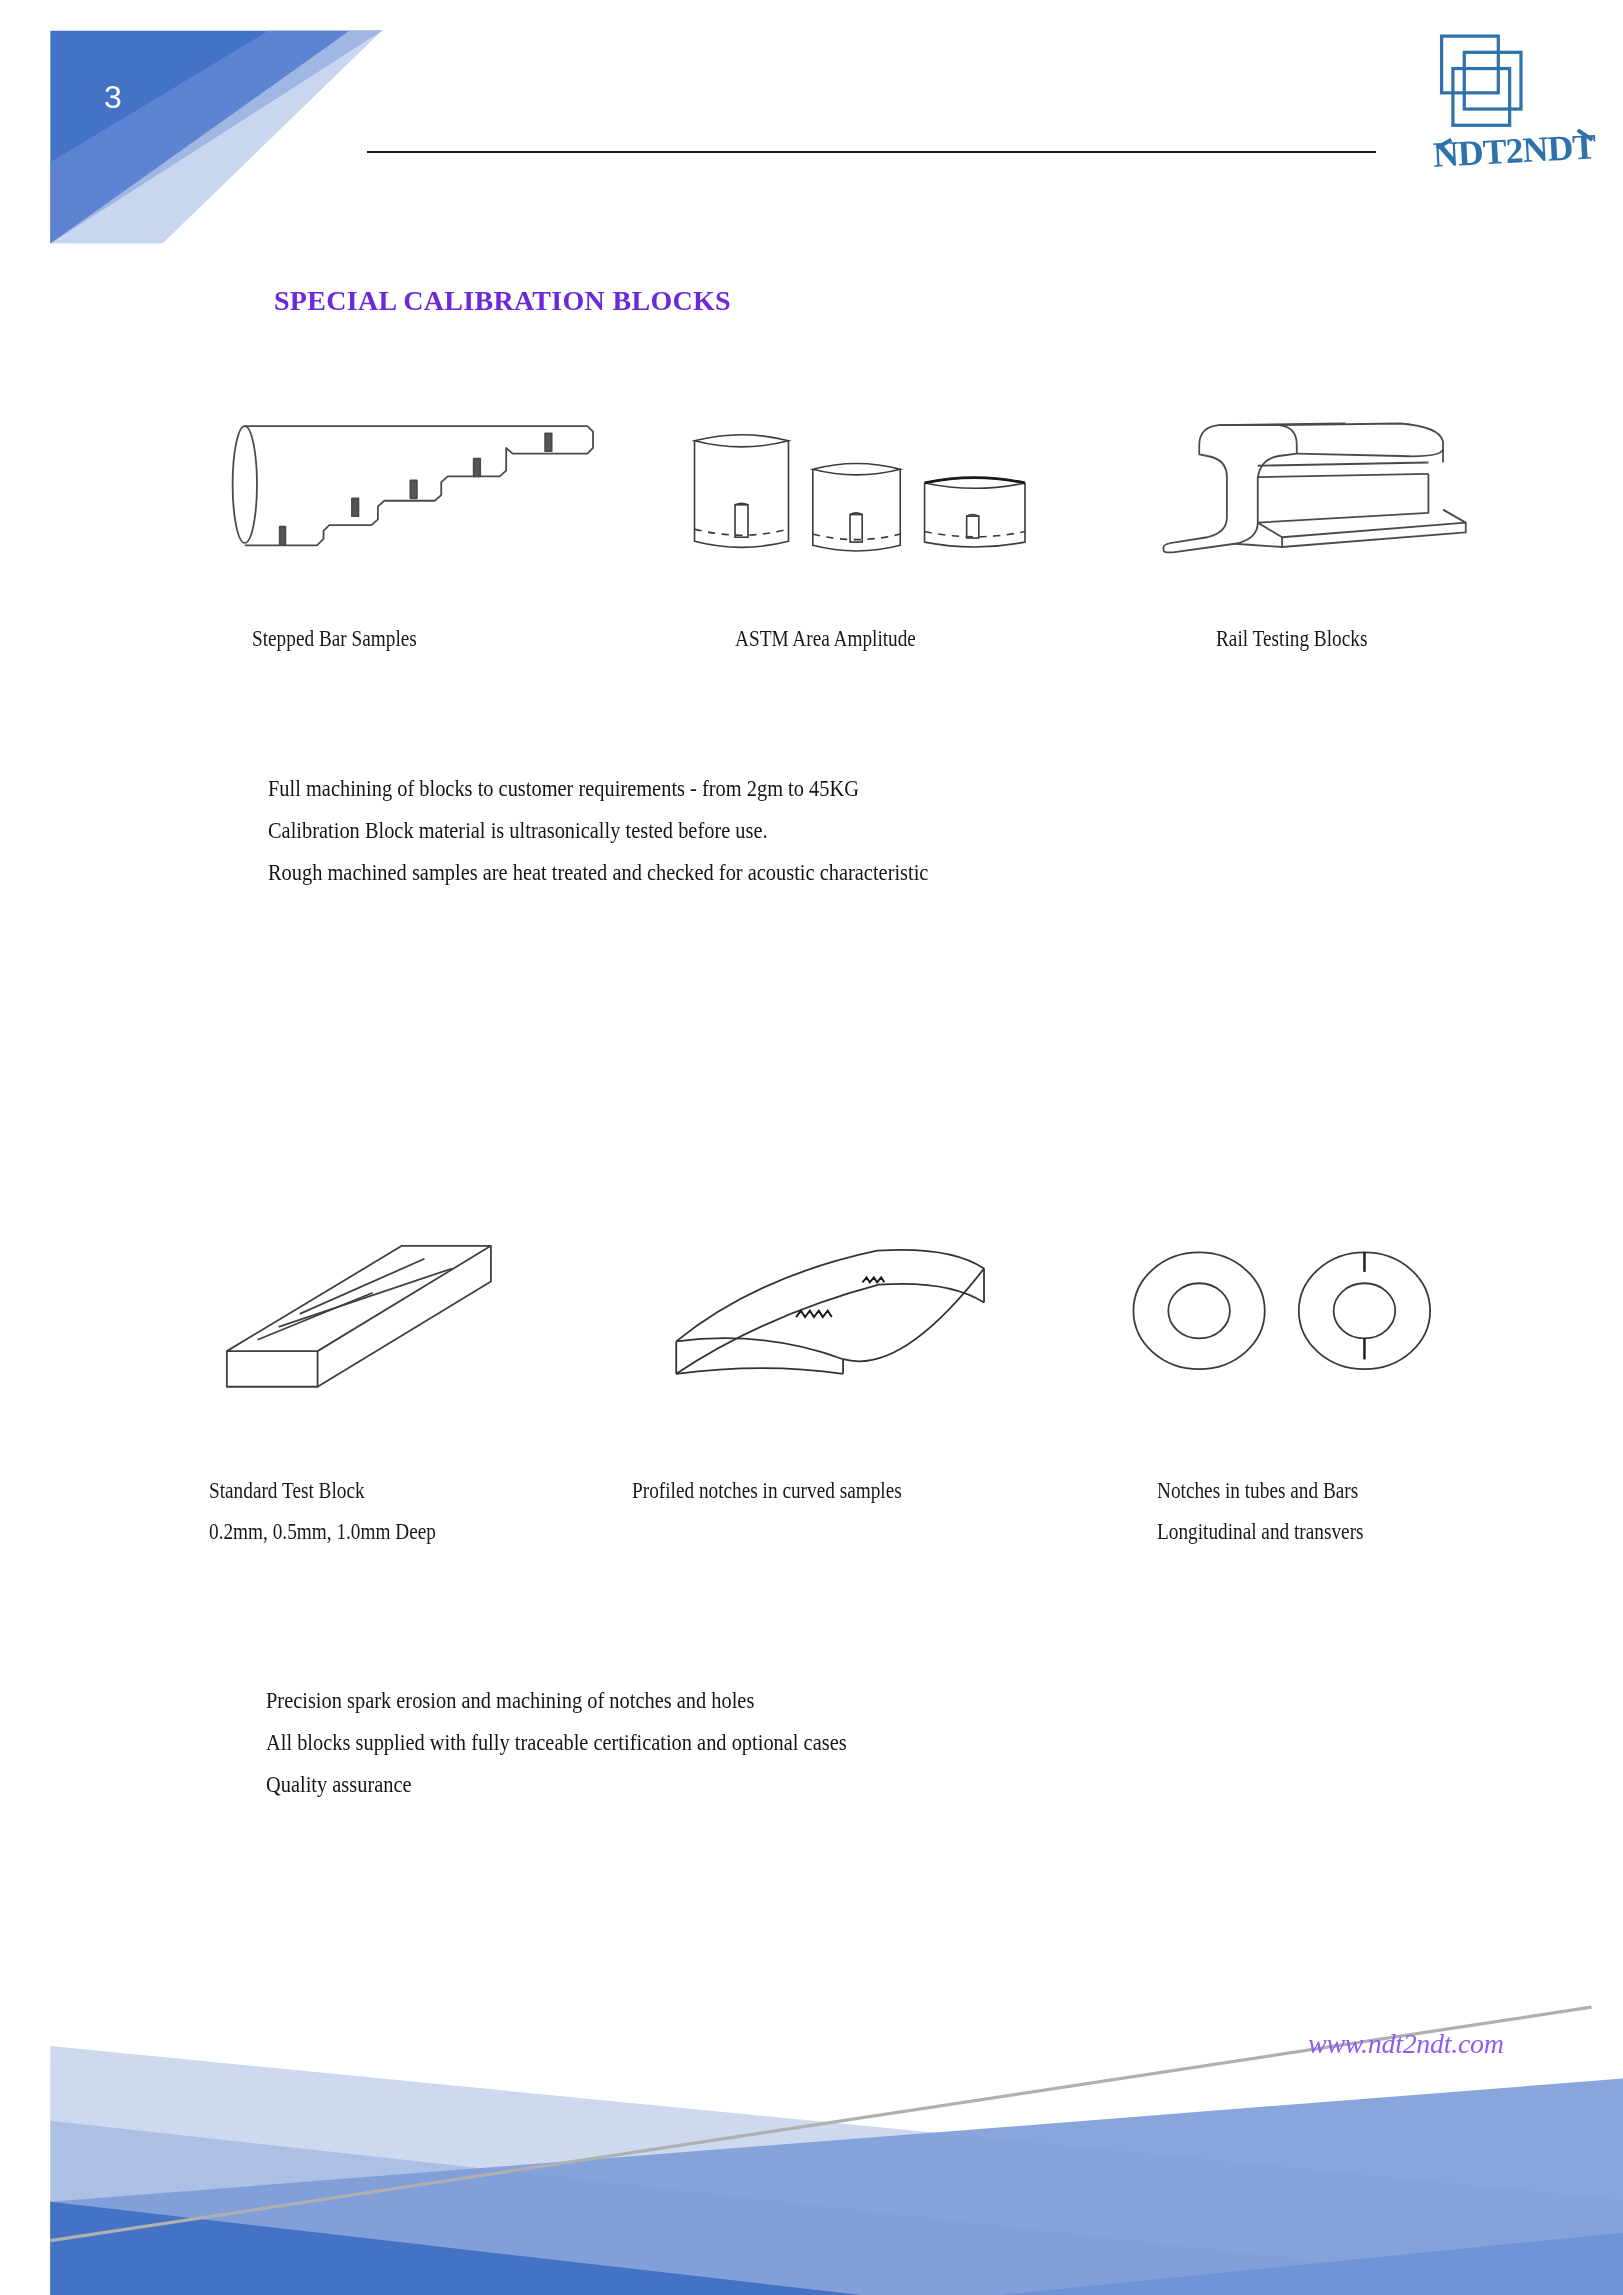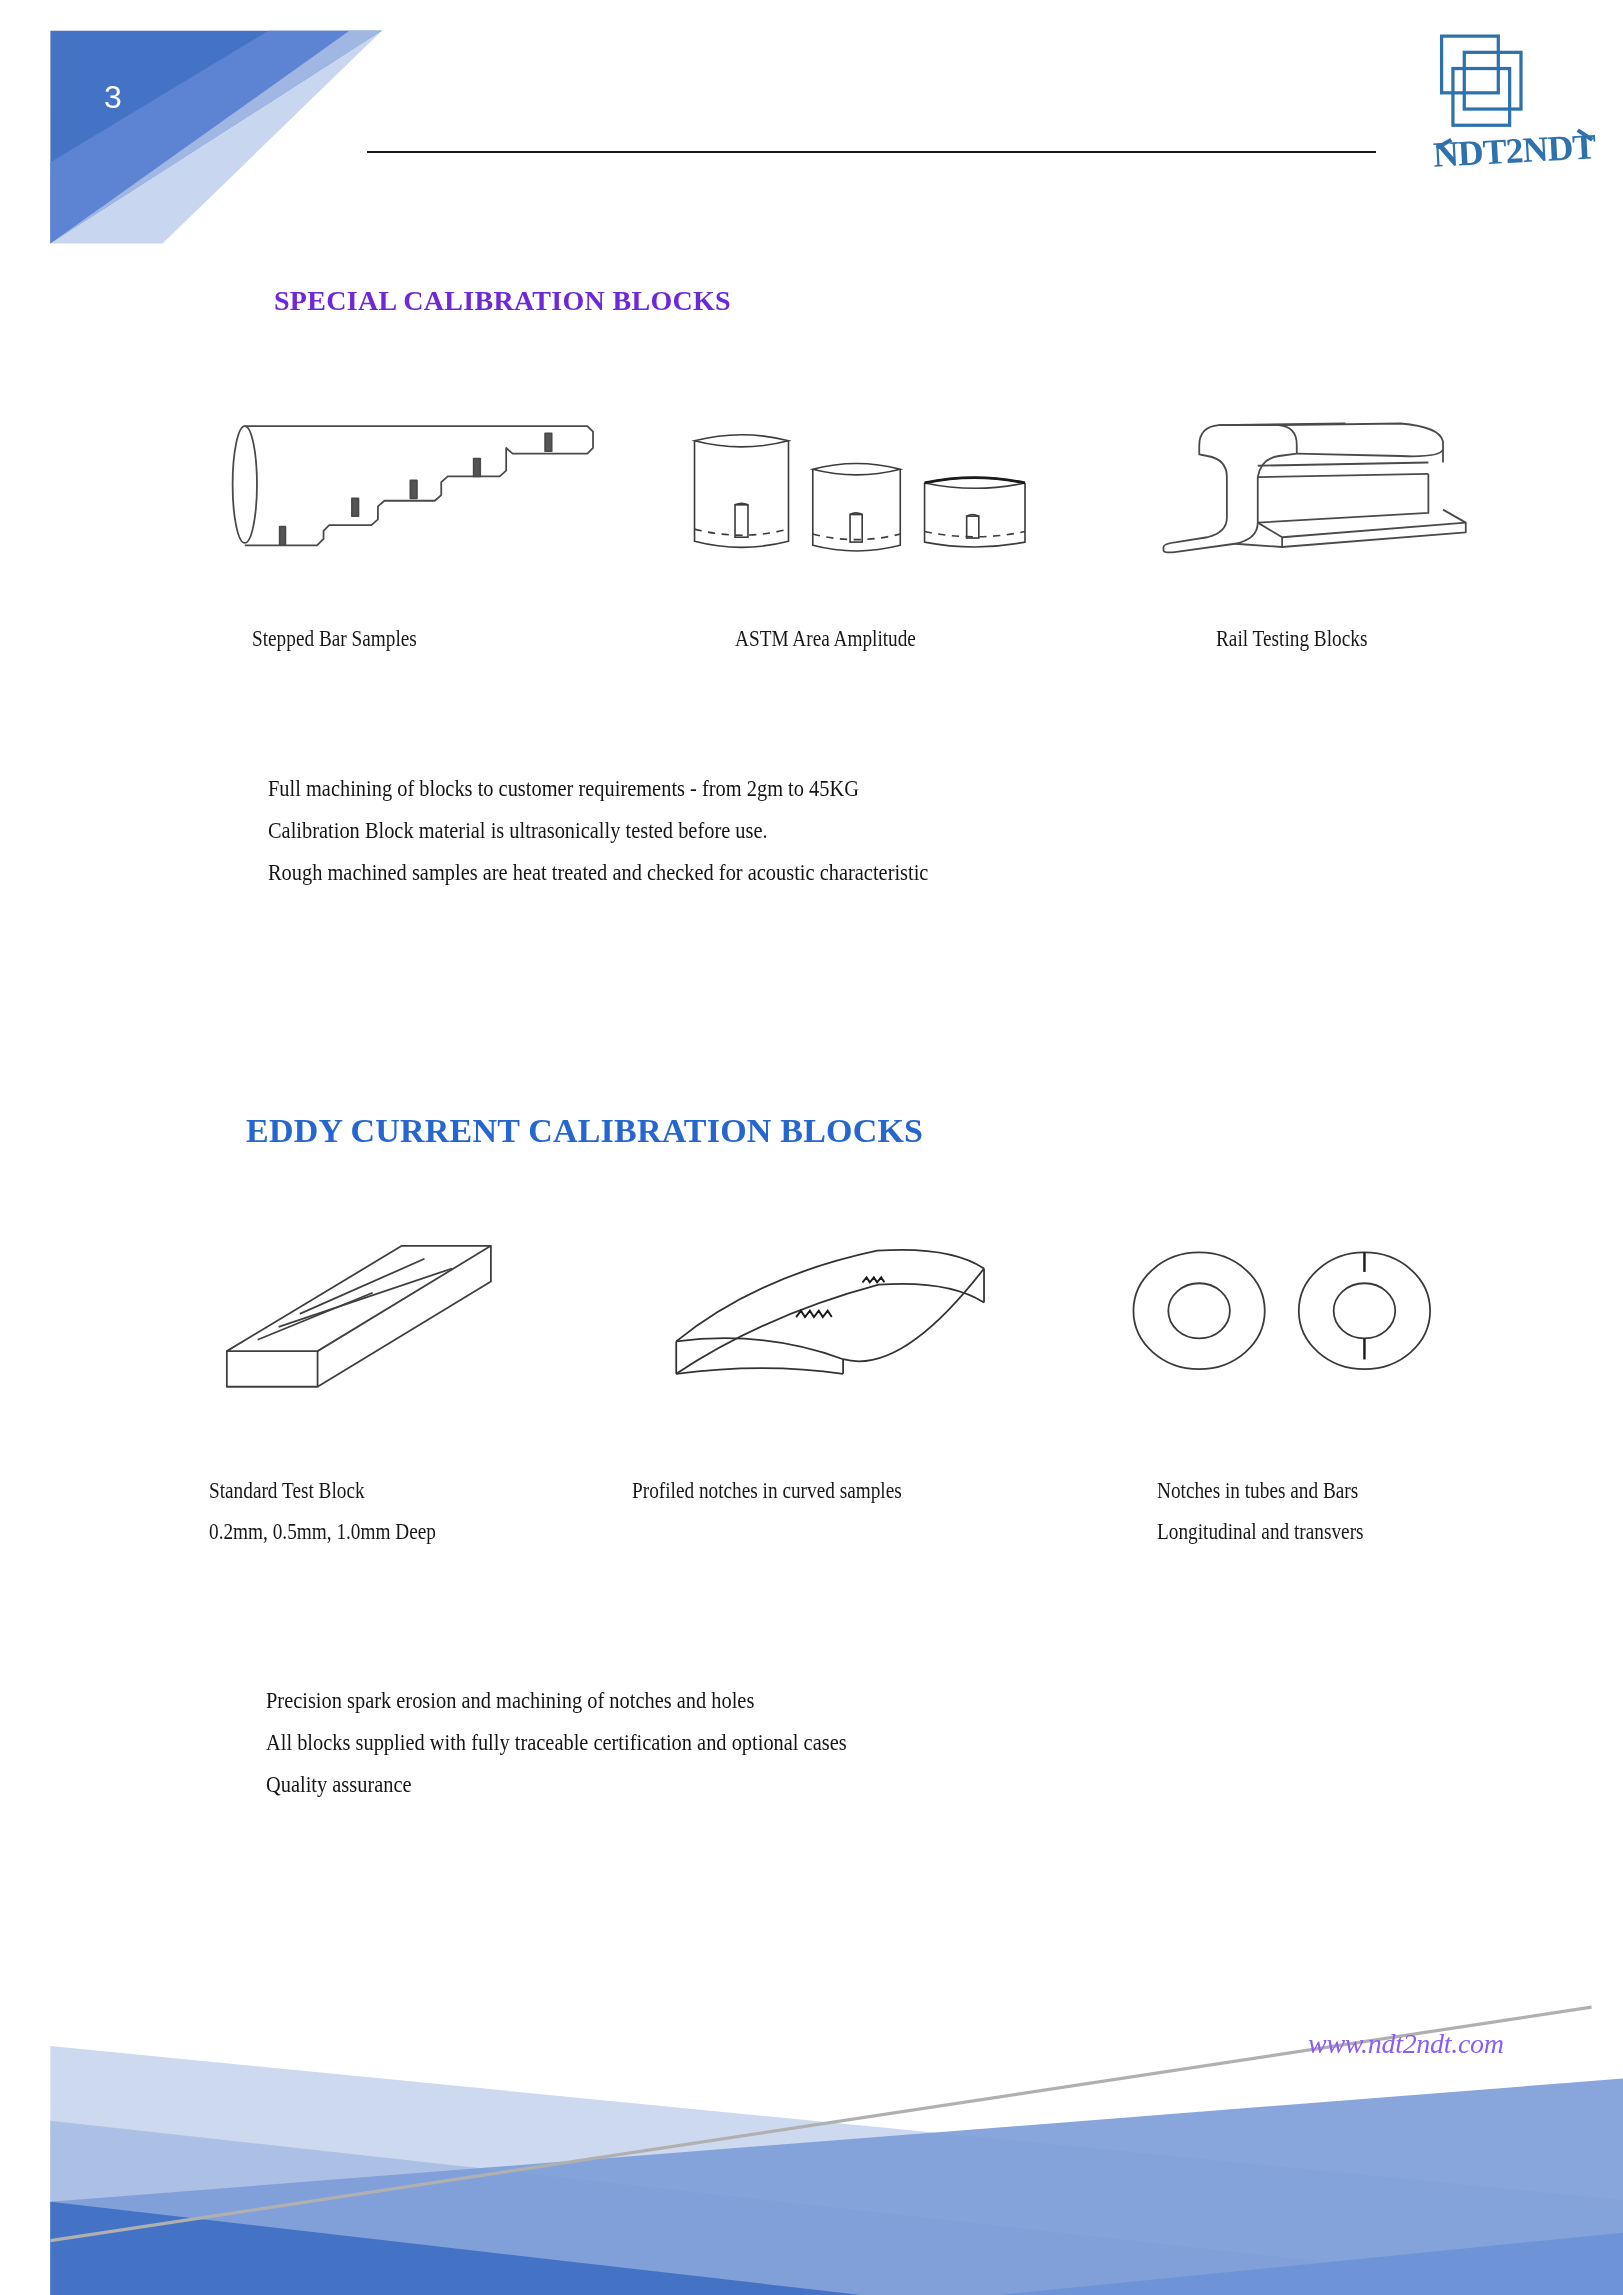--- a/index.html
+++ b/index.html
@@ -224,21 +224,20 @@
     </g>
   </svg>
   <div class="caption" style="left:1216px; top:625px;">Rail Testing Blocks</div>
 
   <div class="body-block" style="left:268px; top:767px; width:1218px;">
     <div>Full machining of blocks to customer requirements - from 2gm to 45KG</div>
     <div>Calibration Block material is ultrasonically tested before use.</div>
     <div>Rough machined samples are heat treated and checked for acoustic characteristic</div>
   </div>
 
-  <div class="section-heading" id="heading-eddy">EDDY CURRENT CALIBRATION BLOCKS</div>
 
   <svg class="figure" style="left:215px; top:1228px; width:325px; height:162px;" viewBox="0 0 400 200">
     <g fill="none" stroke="#3f3f3f" stroke-width="2.2" stroke-linejoin="round">
       <path d="M14 152 L230 22 L340 22 L126 152 Z"></path>
       <path d="M14 152 L14 196 L126 196 L126 152"></path>
       <path d="M126 196 L340 66 L340 22"></path>
       <path d="M78 122 L292 50"></path>
       <path d="M52 138 L194 80"></path>
       <path d="M104 106 L258 38"></path>
     </g>

